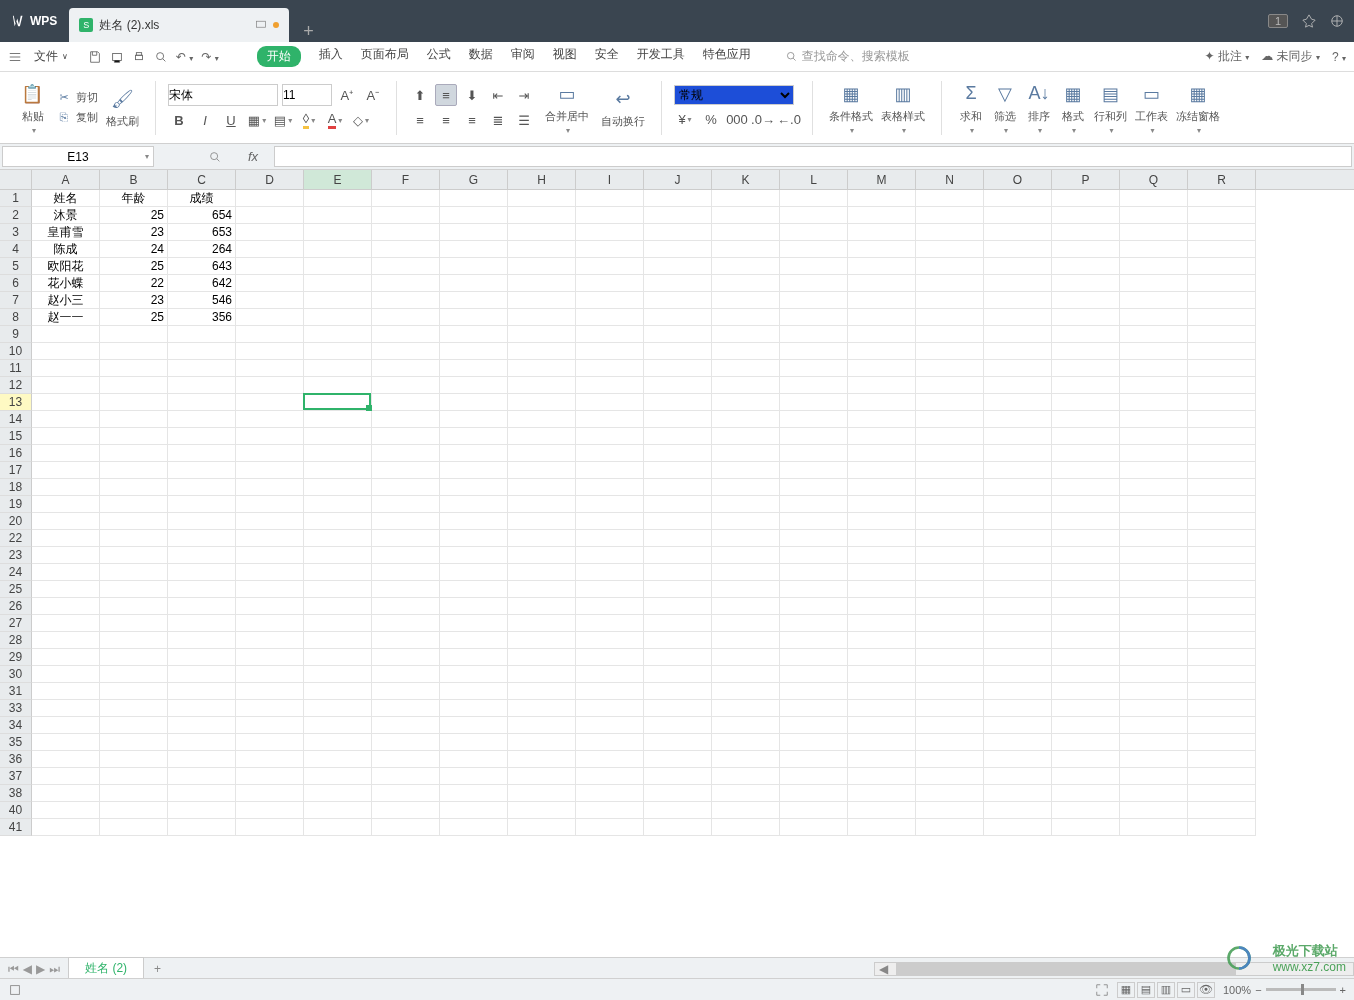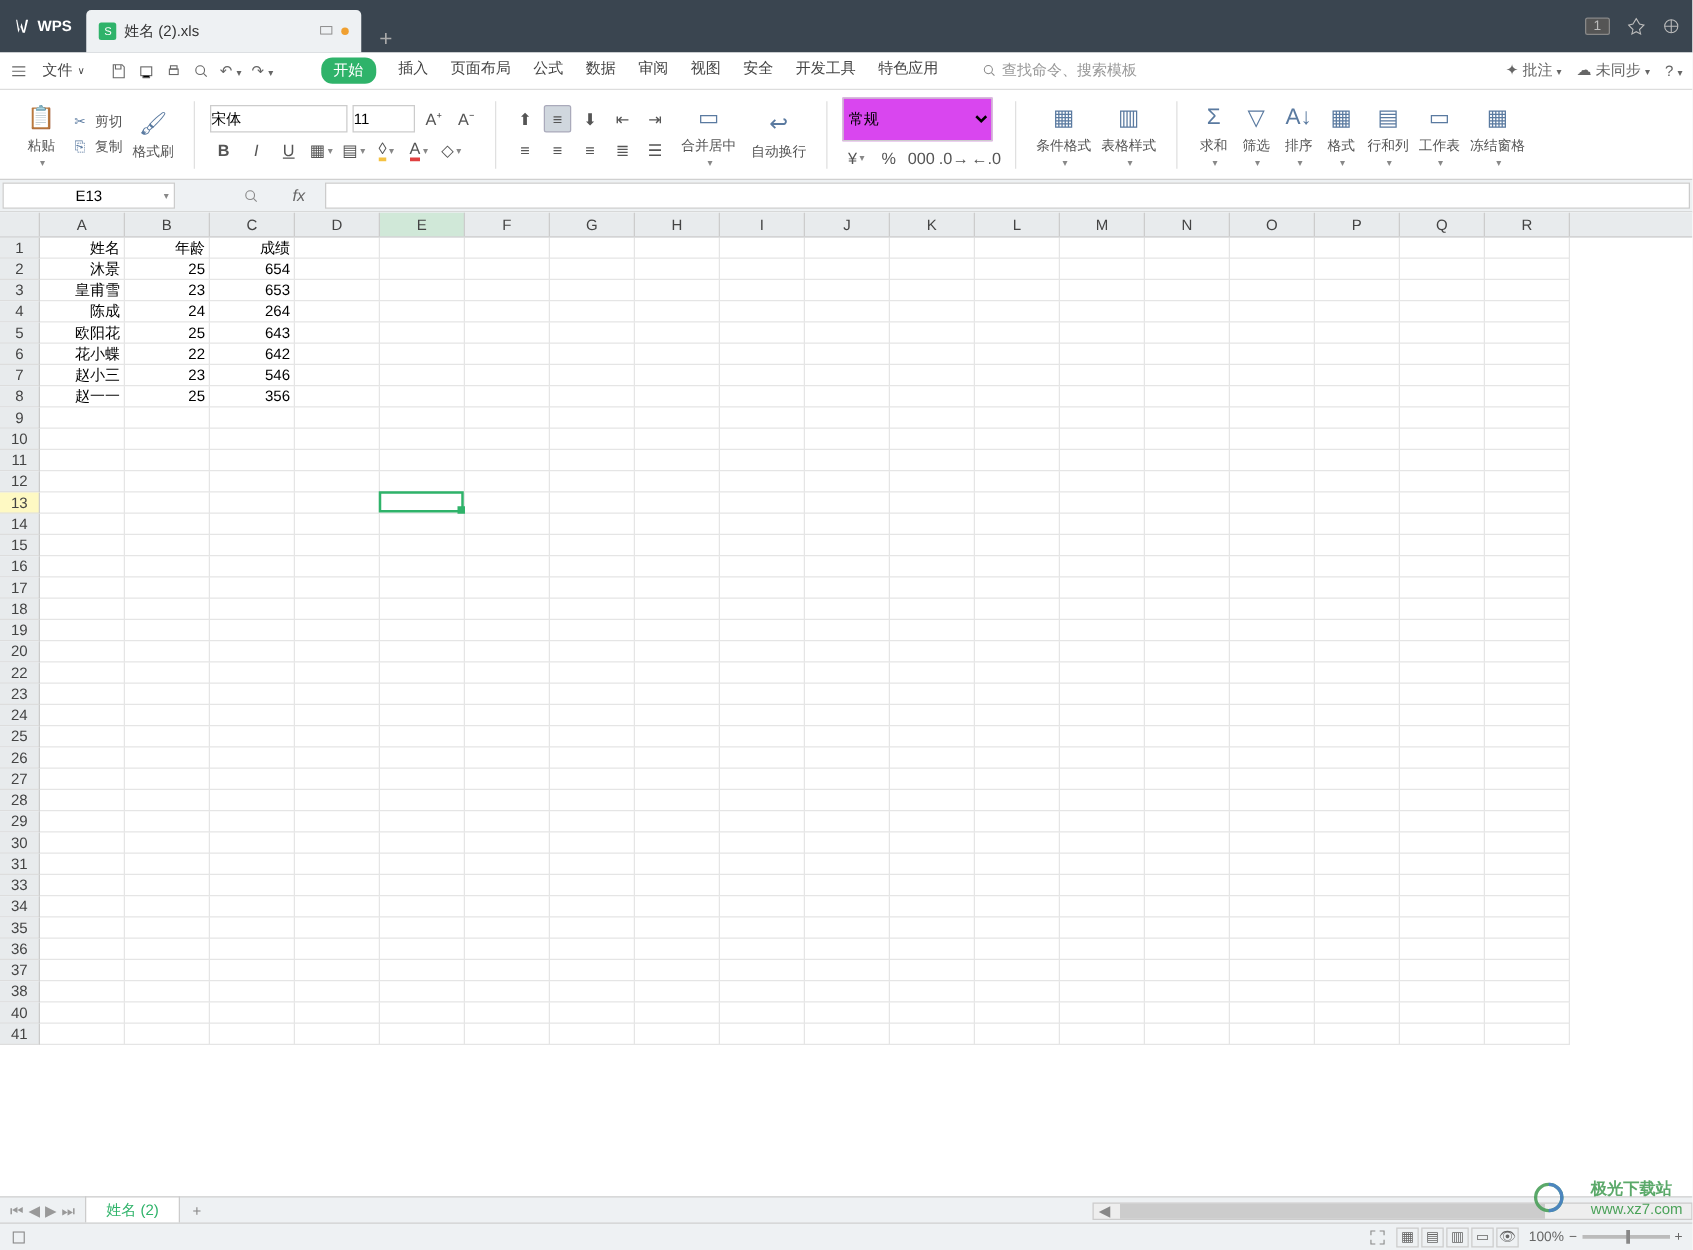--- a/index.html
+++ b/index.html
@@ -36,44 +36,44 @@
 .rib-big { display: flex; flex-direction: column; align-items: center; gap: 2px; cursor: pointer; padding: 2px 4px; }
 .rib-big .ico { width: 26px; height: 26px; display: flex; align-items: center; justify-content: center; font-size: 18px; color: #5a7aa0; }
 .rib-col { display: flex; flex-direction: column; gap: 4px; }
 .rib-small { display: flex; align-items: center; gap: 4px; cursor: pointer; font-size: 11px; }
 .rib-small .ico { width: 16px; height: 16px; display: flex; align-items: center; justify-content: center; color: #5a7aa0; }
 .font-select { border: 1px solid #ccc; height: 22px; font-size: 12px; width: 110px; background: #fff; }
 .size-select { border: 1px solid #ccc; height: 22px; font-size: 12px; width: 50px; background: #fff; }
 .btn-row { display: flex; gap: 4px; }
 .btn-row .ico-btn { width: 22px; height: 22px; display: flex; align-items: center; justify-content: center; cursor: pointer; border-radius: 2px; font-size: 13px; color: #555; }
 .btn-row .ico-btn.active { background: #d0d7de; border: 1px solid #aab; }
-.num-fmt { border: 1px solid #ccc; height: 35px; width: 120px; font-size: 12px; background: #d946ef; }
+.num-fmt { border: 1px solid #ccc; height: 20px; width: 120px; font-size: 12px; background: #1d4ed8; }
 .drop-arr::after { content: "▾"; font-size: 8px; margin-left: 2px; color: #888; }
 
 
 .fnbar { height: 26px; background: #eef1f3; border-bottom: 1px solid #d0d0d0; display: flex; align-items: stretch; }
-.namebox { width: 138px; border: 1px solid #ccc; background: #fff; margin: 2px; display: flex; align-items: center; padding: 0 6px; font-size: 12px; justify-content: center; position: relative; }
+.namebox { width: 152px; border: 1px solid #ccc; background: #fff; margin: 2px; display: flex; align-items: center; padding: 0 6px; font-size: 12px; justify-content: center; position: relative; }
 .namebox::after { content: "▾"; position: absolute; right: 4px; font-size: 8px; color: #888; }
 .fx-label { width: 38px; display: flex; align-items: center; justify-content: center; font-style: italic; color: #666; font-size: 13px; }
 .fx-input-wrap { flex: 1; border: 1px solid #ccc; background: #fff; margin: 2px; display: flex; align-items: center; padding: 0 4px; }
 .fx-input { border: none; outline: none; width: 100%; font-size: 12px; }
 
 
 .grid-area { position: absolute; top: 170px; left: 0; right: 0; bottom: 40px; background: #fff; overflow: hidden; }
 .col-headers { display: flex; position: sticky; top: 0; background: #e8ebed; border-bottom: 1px solid #ccc; font-size: 12px; color: #444; height: 20px; }
 .corner { width: 32px; border-right: 1px solid #ccc; background: #e8ebed; }
 .col-h { width: 68px; text-align: center; border-right: 1px solid #ccc; line-height: 20px; cursor: pointer; }
 .col-h.sel { background: #d0e8d8; }
 .rows { display: flex; flex-direction: column; }
 .row { display: flex; height: 17px; font-size: 12px; }
 .row-h { width: 32px; background: #e8ebed; border-right: 1px solid #ccc; border-bottom: 1px solid #ddd; text-align: center; line-height: 17px; color: #444; cursor: pointer; }
 .row-h.sel { background: #fef9c3; }
 .cell { width: 68px; border-right: 1px solid #e5e5e5; border-bottom: 1px solid #e5e5e5; padding: 0 3px; line-height: 17px; overflow: hidden; white-space: nowrap; }
 .cell.num { text-align: right; }
-.cell.txt { text-align: right; }
+.cell.txt { text-align: center; }
 .selection { position: absolute; border: 2px solid #2fb36a; pointer-events: none; }
 .selection::after { content: ""; position: absolute; right: -3px; bottom: -3px; width: 6px; height: 6px; background: #2fb36a; }
 
 
 .sheetbar { position: absolute; bottom: 21px; left: 0; right: 0; height: 22px; background: #eef1f3; border-top: 1px solid #d0d0d0; display: flex; align-items: center; font-size: 12px; }
 .sheet-nav { display: flex; gap: 4px; padding: 0 8px; color: #999; }
 .sheet-nav span { cursor: pointer; }
 .sheet-tab { background: #fff; border: 1px solid #ccc; border-bottom: 2px solid #2fb36a; padding: 2px 16px; color: #2fb36a; cursor: pointer; }
 .sheet-add { padding: 0 10px; color: #888; cursor: pointer; }
 .sheetbar-scroll { margin-left: auto; width: 480px; height: 14px; background: #eee; border: 1px solid #ccc; display: flex; align-items: center; }

